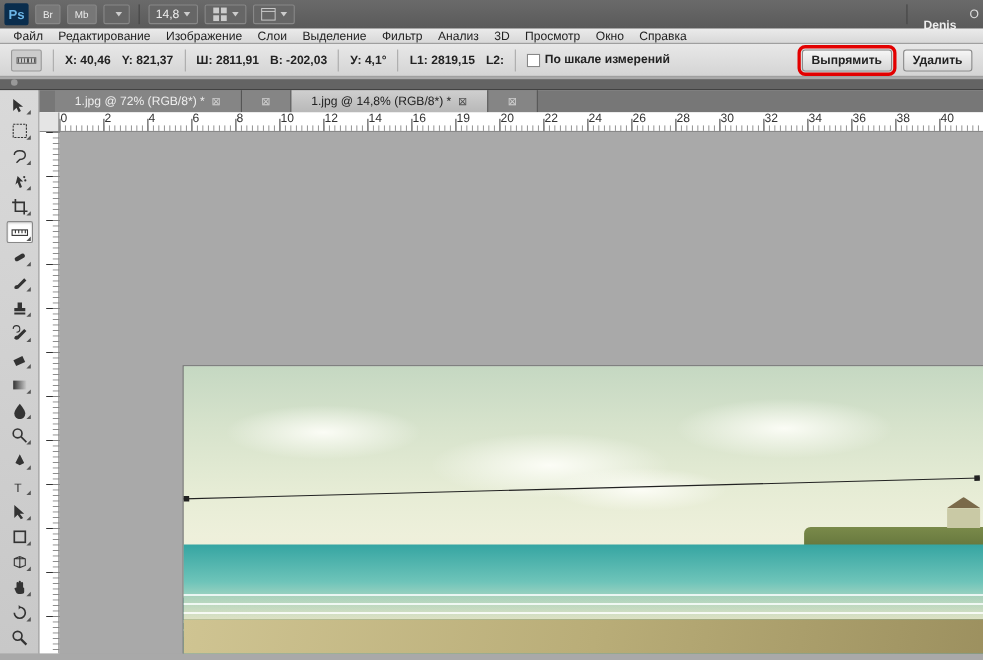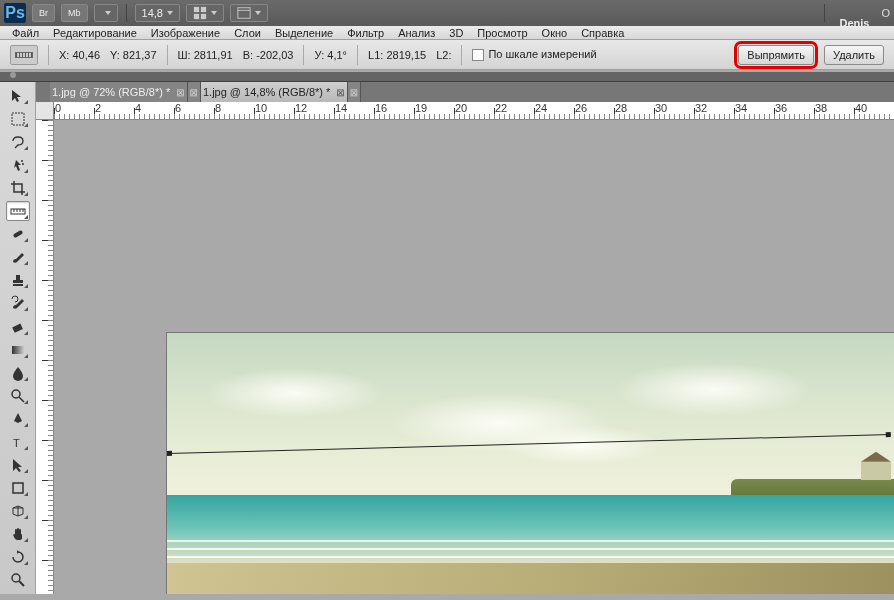--- a/index.html
+++ b/index.html
@@ -1,33 +1,33 @@
 <!DOCTYPE html>
 <html><head>
 <meta charset="utf-8">
 <style>
 * { margin: 0; padding: 0; box-sizing: border-box; font-family: Tahoma, Arial, sans-serif; font-size: 11px; user-select: none; }
 body { width: 894px; height: 600px; overflow: hidden; background: #a9a9a9; }
 
 
 .app-bar { height: 26px; background: linear-gradient(#6a6a6a,#5a5a5a); display: flex; align-items: center; padding: 0 4px; gap: 6px; color: #ddd; }
-.ps-logo { width: 22px; height: 20px; background: #0a2d4d; color: #6db7e8; font-weight: bold; font-size: 16px; display: flex; align-items: center; justify-content: center; border-radius: 2px; }
+.ps-logo { width: 22px; height: 20px; background: #0a2d4d; color: #6db7e8; font-weight: bold; font-size: 12px; display: flex; align-items: center; justify-content: center; border-radius: 2px; }
 .app-btn { height: 18px; padding: 0 6px; background: #777; border: 1px solid #888; border-radius: 2px; color: #eee; font-size: 9px; display: flex; align-items: center; }
 .app-sep { width: 1px; height: 18px; background: #444; margin: 0 2px; }
 .app-dd { height: 18px; padding: 0 6px; background: #666; border: 1px solid #888; border-radius: 2px; color: #eee; display: flex; align-items: center; gap: 4px; }
 .caret-down { width: 0; height: 0; border-left: 3px solid transparent; border-right: 3px solid transparent; border-top: 4px solid #ccc; }
 .app-bar .spacer { flex: 1; }
 .user-name { color: #eee; font-weight: bold; padding: 0 6px; margin-top: 20px; }
 
 
 .menu-bar { height: 14px; background: linear-gradient(#ebebeb,#d8d8d8); border-bottom: 1px solid #9f9f9f; display: flex; align-items: center; padding: 0 12px; gap: 14px; color: #222; }
 .menu-item { cursor: default; }
 
 
-.options-bar { height: 30px; background: linear-gradient(#e8e8e8,#d4d4d4); border-bottom: 1px solid #9f9f9f; display: flex; align-items: center; padding: 0 10px; gap: 10px; color: #222; }
+.options-bar { height: 30px; background: linear-gradient(#e8e8e8,#d4d4d4); border-bottom: 1px solid #9f9f9f; display: flex; align-items: center; padding: 0 10px; gap: 10px; color: #222; font-weight: bold; }
 .tool-icon-small { width: 28px; height: 20px; background: #ccc; border: 1px solid #999; border-radius: 2px; display: flex; align-items: center; justify-content: center; }
 .ruler-mini { width: 18px; height: 6px; background: repeating-linear-gradient(90deg,#555 0 1px,transparent 1px 3px); border: 1px solid #666; }
 .opt-sep { width: 1px; height: 20px; background: #aaa; }
 .coord { white-space: nowrap; }
 .checkbox { width: 12px; height: 12px; border: 1px solid #888; background: #fff; display: inline-block; vertical-align: middle; margin-right: 4px; }
 .btn { height: 20px; padding: 0 8px; background: linear-gradient(#f6f6f6,#d6d6d6); border: 1px solid #8a8a8a; border-radius: 3px; color: #222; display: flex; align-items: center; }
 .btn-highlight { outline: 3px solid #e30000; outline-offset: 1px; }
 
 
 .thin-row { height: 10px; background: #646464; border-bottom: 1px solid #3f3f3f; }
@@ -41,21 +41,21 @@
 .tool { width: 24px; height: 22px; border: 1px solid transparent; border-radius: 2px; display: flex; align-items: center; justify-content: center; position: relative; }
 .tool.active { background: #fff; border-color: #888; box-shadow: inset 0 1px 2px rgba(0,0,0,.2); }
 .tool .tri { position: absolute; right: 1px; bottom: 1px; width: 0; height: 0; border-left: 4px solid transparent; border-bottom: 4px solid #555; }
 .tool svg { width: 16px; height: 16px; }
 
 
 .doc-area { flex: 1; display: flex; flex-direction: column; background: #a9a9a9; }
 
 
 .doc-tabs { height: 20px; background: #777; display: flex; align-items: stretch; padding-left: 14px; }
-.doc-tab { display: flex; align-items: center; padding: 0 2px; gap: 6px; color: #eee; font-size: 11px; background: #858585; border-right: 1px solid #555; }
+.doc-tab { display: flex; align-items: center; padding: 0 18px; gap: 6px; color: #eee; font-size: 11px; background: #858585; border-right: 1px solid #555; }
 .doc-tab.active { background: linear-gradient(#cfcfcf,#b8b8b8); color: #222; text-align: right; }
 .close-x { font-size: 10px; color: inherit; opacity: .7; }
 
 
 .ruler-h { height: 18px; background: #fff; border-bottom: 1px solid #888; position: relative; overflow: hidden; font-size: 8px; color: #333; }
 .ruler-corner { position: absolute; left: 0; top: 0; width: 18px; height: 18px; background: #e5e5e5; border-right: 1px solid #888; }
 .ruler-ticks { position: absolute; left: 18px; right: 0; top: 0; bottom: 0; background: repeating-linear-gradient(90deg,#888 0 1px,transparent 1px 5px), repeating-linear-gradient(90deg,#333 0 1px,transparent 1px 40px); background-position: 0 12px, 0 6px; background-size: 5px 6px, 40px 12px; background-repeat: repeat-x; }
 .ruler-labels { position: absolute; left: 18px; top: 0; display: flex; }
 .ruler-labels span { width: 40px; text-align: left; padding-left: 1px; }
 

